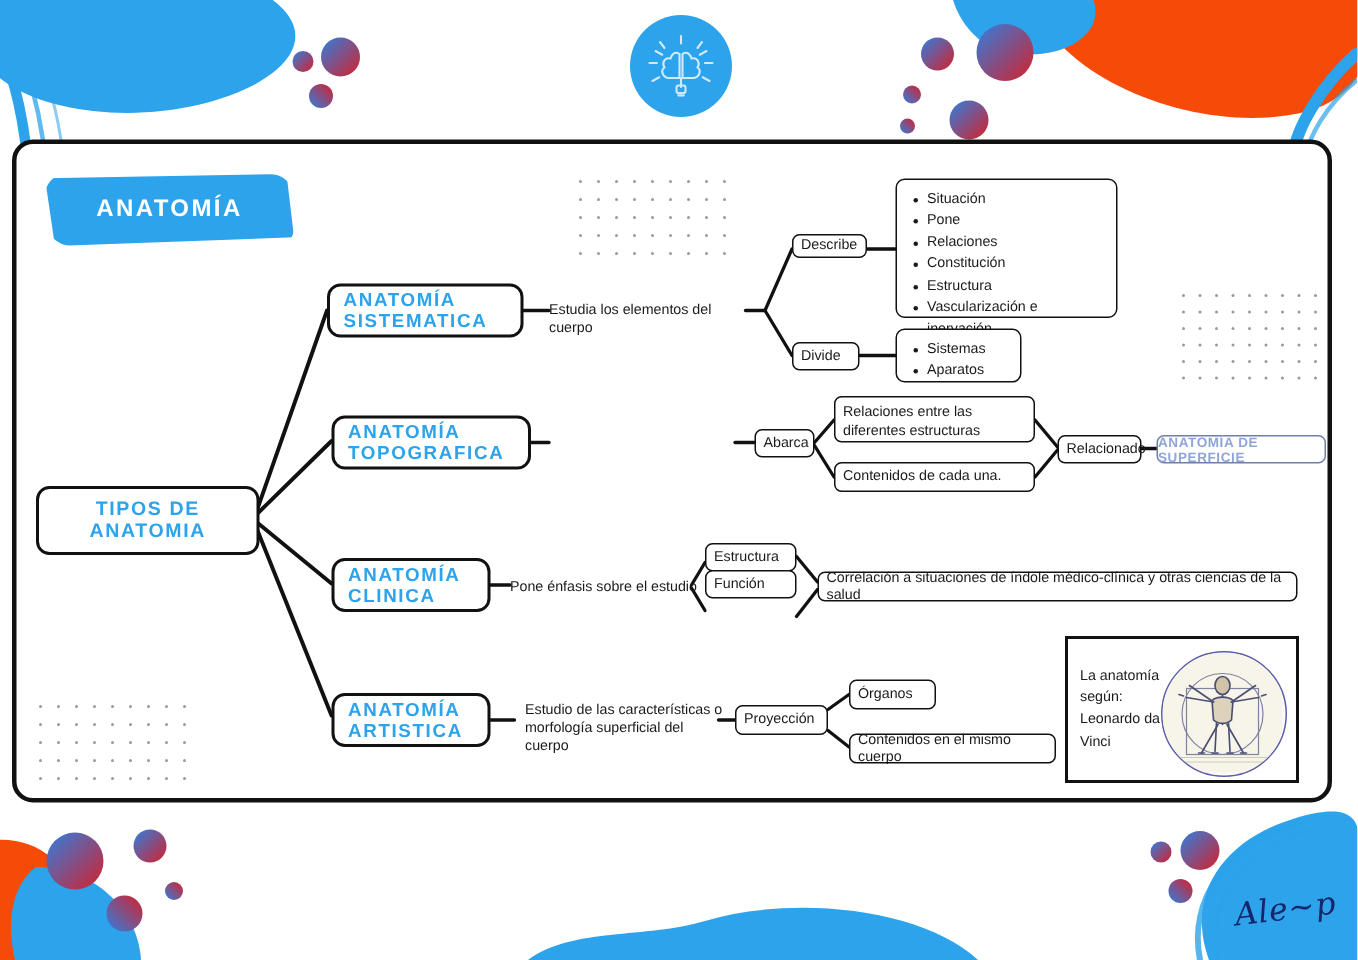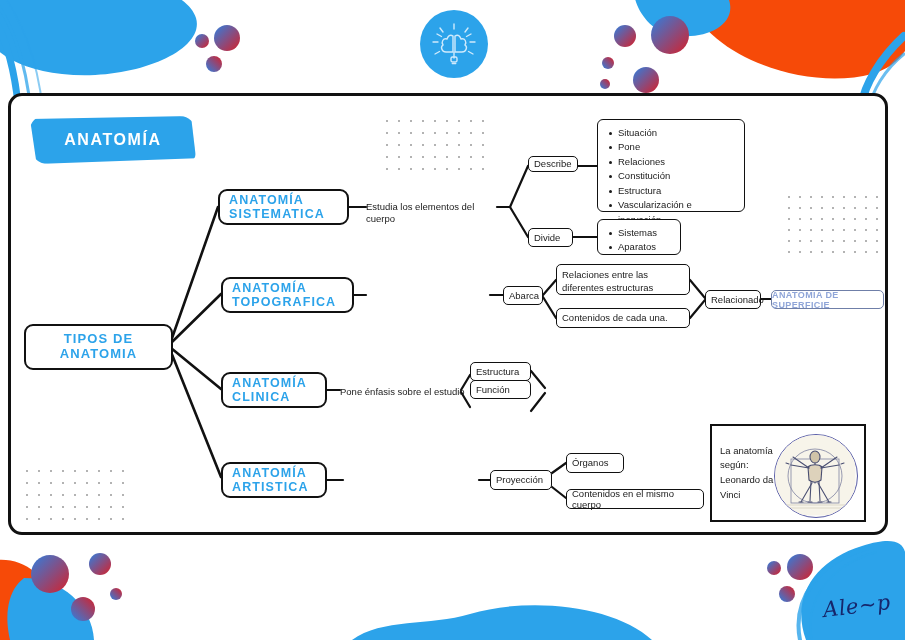--- a/index.html
+++ b/index.html
@@ -454,24 +454,28 @@
     <span>ANATOMÍA<br>CLINICA</span>
   </div>
   <div class="plabel" style="left:340px;top:386px;width:125px;">Pone énfasis sobre el estudio</div>
 
   <div class="sbox" style="left:470px;top:362px;width:61px;height:19px;">
     <span>Estructura</span>
   </div>
   <div class="sbox" style="left:470px;top:380px;width:61px;height:19px;">
     <span>Función</span>
   </div>
+  <div class="sbox" style="left:545px;top:381px;width:320px;height:20px;">
+    <span>Correlación a situaciones de índole médico-clínica y otras ciencias de la salud</span>
+  </div>
 
   <div class="bnode" style="left:221px;top:462px;width:106px;height:36px;">
     <span>ANATOMÍA<br>ARTISTICA</span>
   </div>
+  <div class="plabel" style="left:350px;top:468px;width:132px;">Estudio de las características o<br>morfología superficial del cuerpo</div>
 
   <div class="sbox" style="left:490px;top:470px;width:62px;height:20px;">
     <span>Proyección</span>
   </div>
   <div class="sbox" style="left:566px;top:453px;width:58px;height:20px;">
     <span>Órganos</span>
   </div>
   <div class="sbox" style="left:566px;top:489px;width:138px;height:20px;">
     <span>Contenidos en el mismo cuerpo</span>
   </div>

